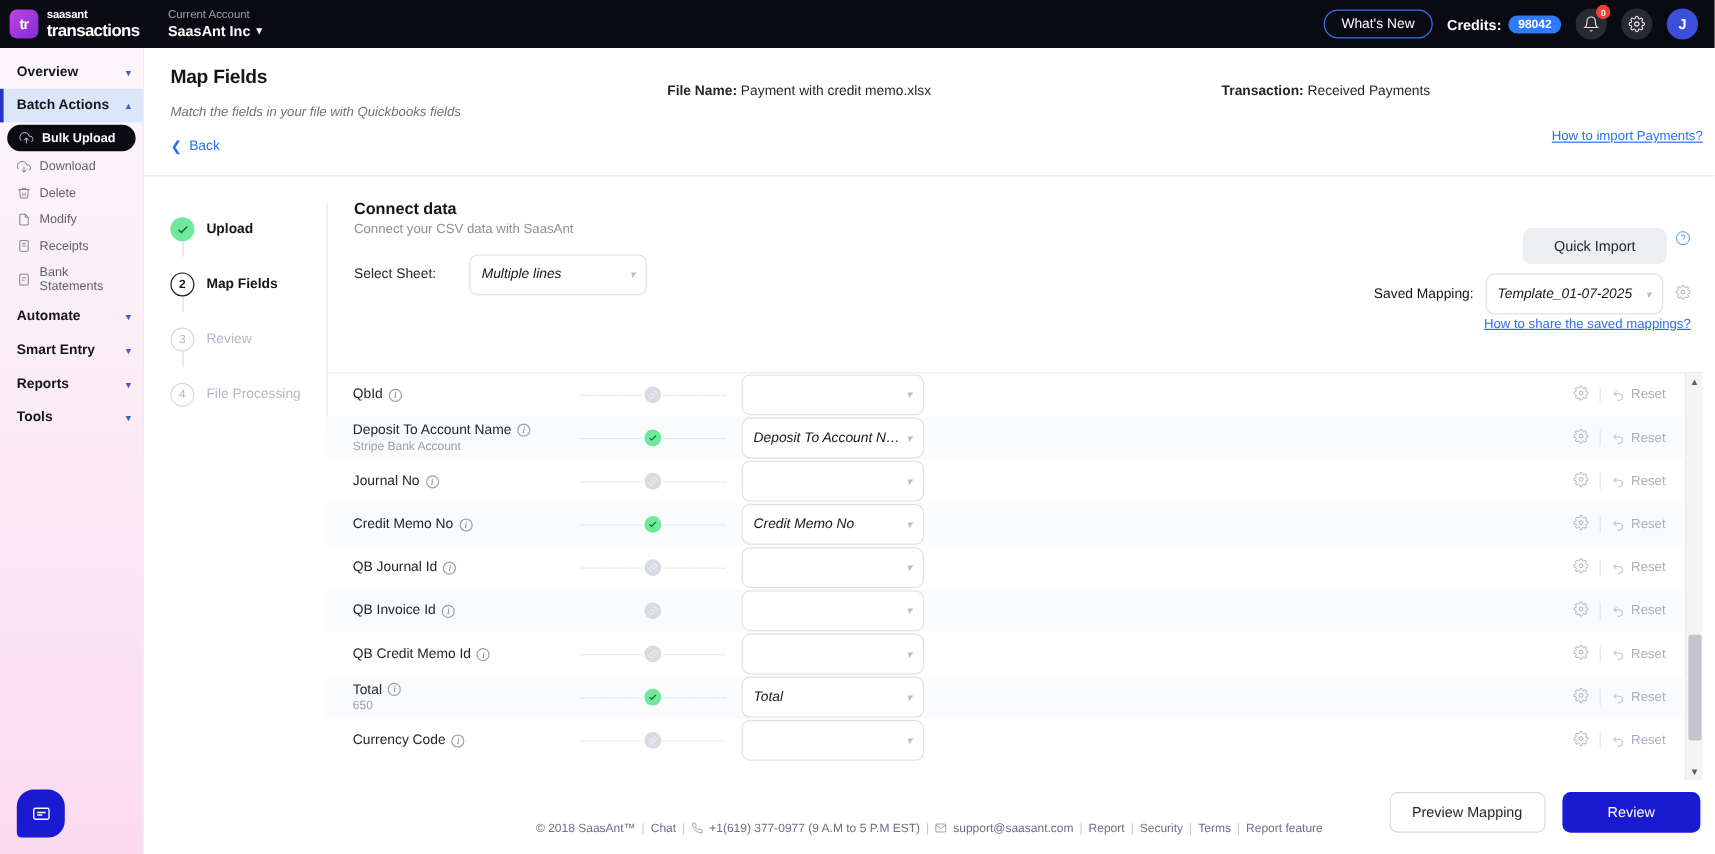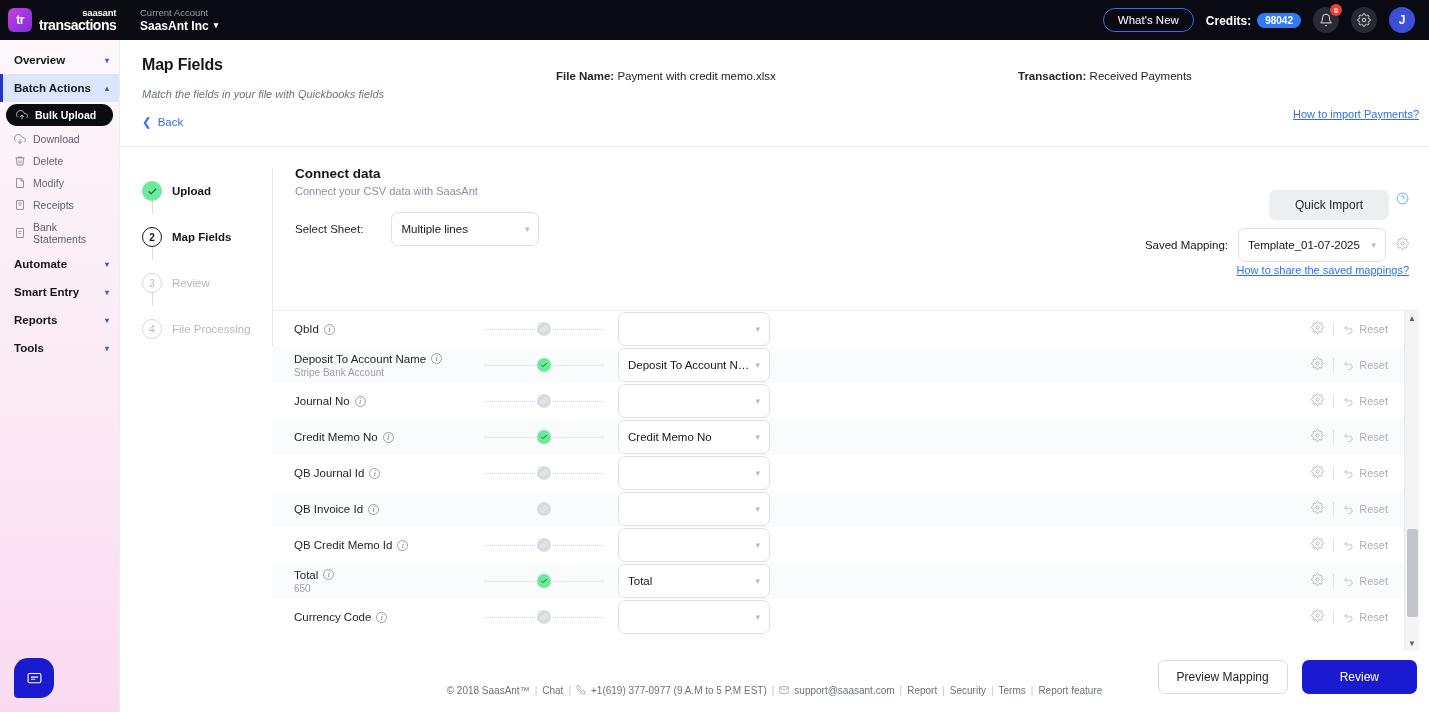--- a/index.html
+++ b/index.html
@@ -18,21 +18,21 @@
     position: absolute; top: 0; left: 0; width: 1429px; height: 40px;
     background: #0a0a12; display: flex; align-items: center; z-index: 30;
   }
   .brand { display: flex; align-items: center; gap: 7px; padding-left: 8px; width: 120px; }
   .brand-mark {
     width: 24px; height: 24px; border-radius: 6px;
     background: linear-gradient(135deg, #c840e0 0%, #7a2fd6 100%);
     display: flex; align-items: center; justify-content: center;
     color: #fff; font-weight: bold; font-size: 12px; letter-spacing: -0.5px;
   }
-  .brand-text { line-height: 1.05; text-align: right; }
+  .brand-text { line-height: 1.05; }
   .brand-text .b1 { color: #fff; font-size: 9.5px; font-weight: bold; letter-spacing: -0.2px; }
   .brand-text .b2 { color: #fff; font-size: 14px; font-weight: bold; letter-spacing: -0.5px; }
 
   .acct { margin-left: 20px; line-height: 1.2; }
   .acct .lbl { color: #9aa0ac; font-size: 9.5px; }
   .acct .val { color: #fff; font-size: 12px; font-weight: bold; display: flex; align-items: center; gap: 5px; }
   .caret-w { font-size: 9px; color: #fff; }
 
   .top-right { margin-left: auto; display: flex; align-items: center; gap: 12px; padding-right: 14px; }
   .whats-new {
@@ -125,21 +125,21 @@
   .step-divider { position: absolute; left: 152px; top: 128px; width: 1px; height: 192px; background: #e8e9ef; }
 
   
   .panel { position: absolute; left: 175px; top: 126px; right: 10px; }
   .panel-title { font-size: 13.5px; font-weight: bold; }
   .panel-sub { font-size: 11px; color: #8a8f9c; margin-top: 4px; }
   .sheet-row { display: flex; align-items: center; gap: 28px; margin-top: 15px; }
   .sheet-row .cap { font-size: 11.5px; font-weight: 500; color: #23262e; }
   .sel-box {
     border: 1px solid #dfe1e8; border-radius: 7px; height: 28px; width: 148px;
-    display: flex; align-items: center; padding: 16px 9px; font-size: 11.5px; background: #fff; cursor: pointer;
+    display: flex; align-items: center; padding: 16px 9px; font-size: 11.5px; background: #fff; cursor: pointer; font-style: italic;
   }
   .sel-box .v { flex: 1; white-space: nowrap; overflow: hidden; text-overflow: ellipsis; }
   .sel-box .cv { color: #b9bcc6; font-size: 9px; }
 
   .quick-import {
     position: absolute; right: 30px; top: 24px; background: #eceef2; border: none;
     border-radius: 7px; font-size: 12px; padding: 8px 26px; color: #23262e; cursor: pointer;
   }
   .qi-help { position: absolute; right: 10px; top: 26px; cursor: pointer; }
   .qi-help svg { width: 13px; height: 13px; stroke: #3b82f6; fill: none; stroke-width: 1.4; }

